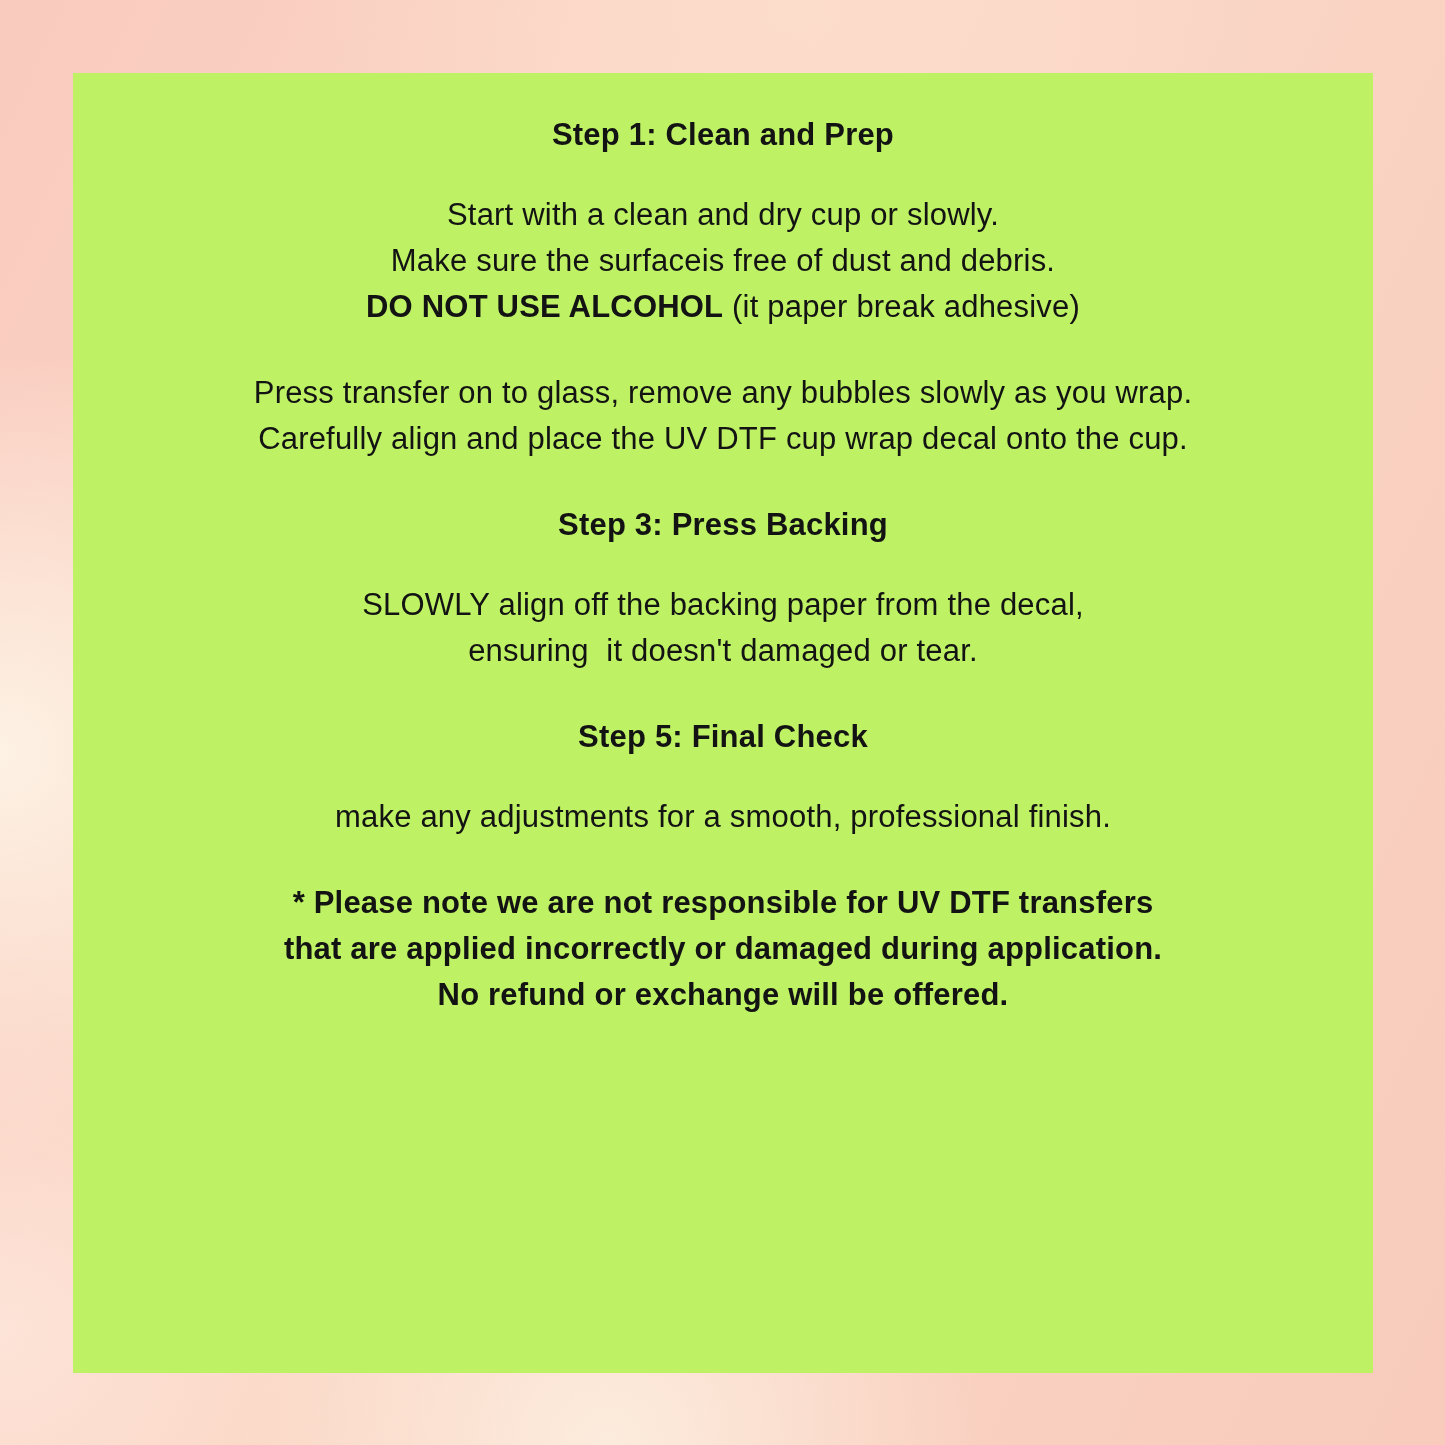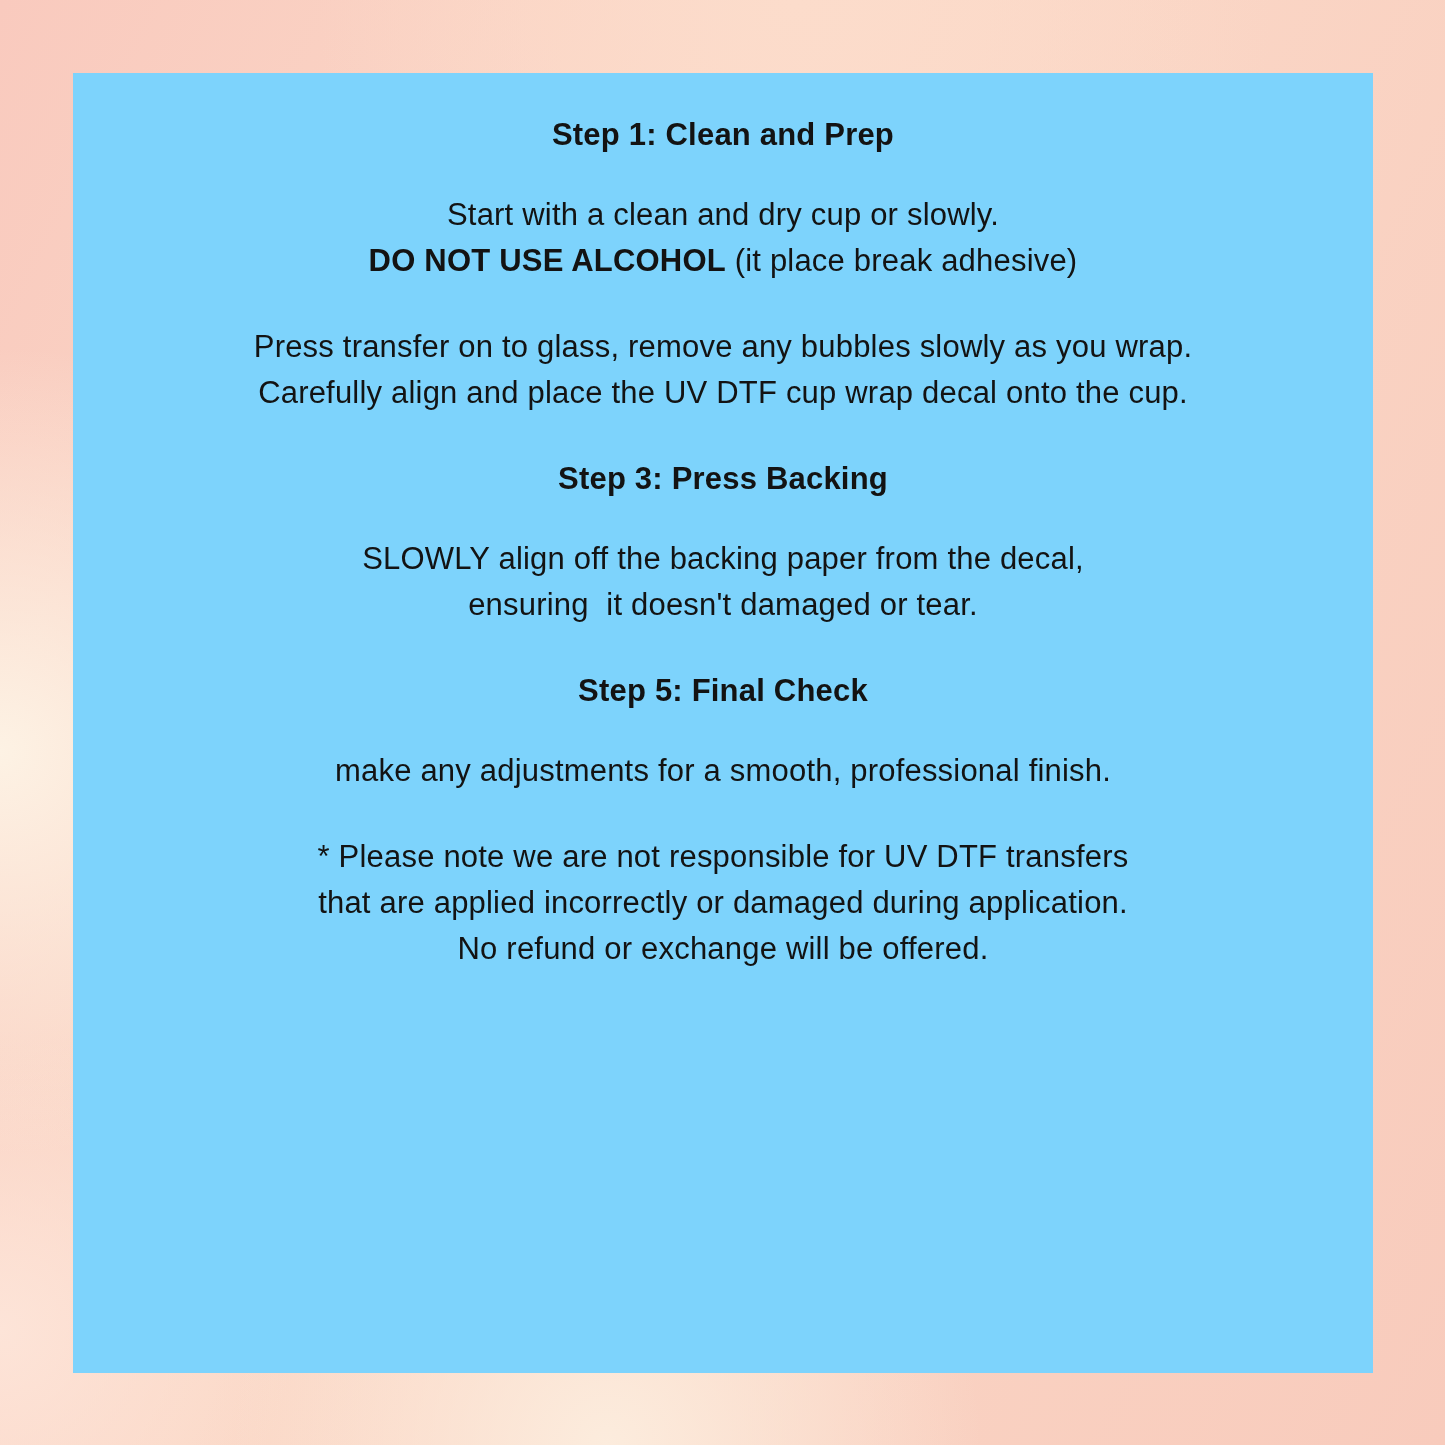--- a/index.html
+++ b/index.html
@@ -12,48 +12,49 @@
     background:
       radial-gradient(circle 540px at 0% 52%, #fdf2e4 0%, rgba(253,242,228,0) 75%),
       radial-gradient(circle 500px at 42% 100%, #fcecdd 0%, rgba(252,236,221,0) 75%),
       radial-gradient(circle 420px at 0% 92%, #fde4d8 0%, rgba(253,228,216,0) 70%),
       radial-gradient(circle 600px at 55% 0%, #fcdccb 0%, rgba(252,220,203,0) 80%),
       linear-gradient(115deg, #f9cabe 0%, #fbd9c8 40%, #f8cbbc 100%);
   }
   .sheet {
     position: absolute;
     left: 73px; top: 73px; right: 72px; bottom: 72px;
-    background: #7dd3fc;
+    background: #bef264;
     text-align: center;
     padding-top: 39px;
   }
   .line, .heading {
     font-size: 31px;
     line-height: 46px;
     white-space: pre-wrap;
     letter-spacing: 0.2px;
   }
   .heading {
     font-weight: bold;
     margin-bottom: 34px;
   }
   .step {
     margin-bottom: 40px;
   }
-  .bold { font-weight: normal; }
+  .bold { font-weight: bold; }
 </style>
 </head>
 <body>
 
 <div class="sheet">
 
   <section class="step">
     <h2 class="heading">Step 1: Clean and Prep</h2>
     <p class="line">Start with a clean and dry cup or slowly.</p>
-    <p class="line"><strong>DO NOT USE ALCOHOL</strong><span> (it place break adhesive)</span></p>
+    <p class="line">Make sure the surfaceis free of dust and debris.</p>
+    <p class="line"><strong>DO NOT USE ALCOHOL</strong><span> (it paper break adhesive)</span></p>
   </section>
 
   <section class="step">
     <p class="line">Press transfer on to glass, remove any bubbles slowly as you wrap.</p>
     <p class="line">Carefully align and place the UV DTF cup wrap decal onto the cup.</p>
   </section>
 
   <section class="step">
     <h2 class="heading">Step 3: Press Backing</h2>
     <p class="line">SLOWLY align off the backing paper from the decal,</p>

